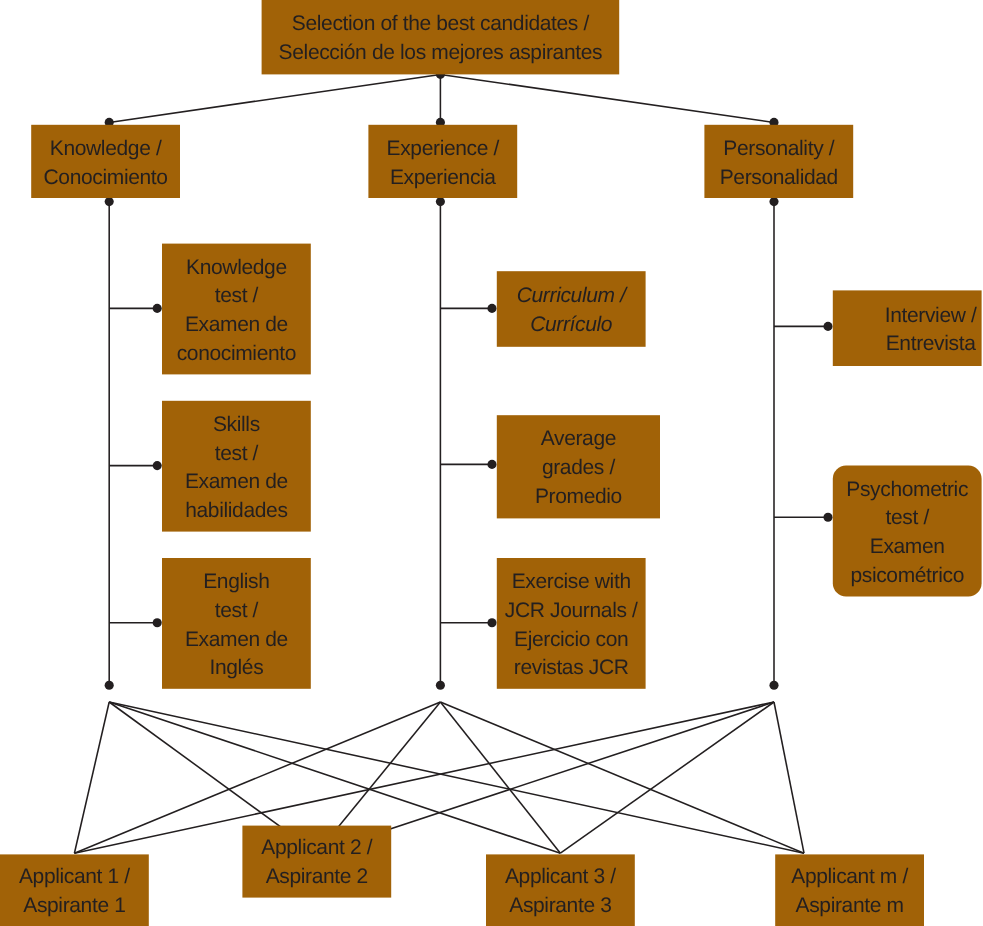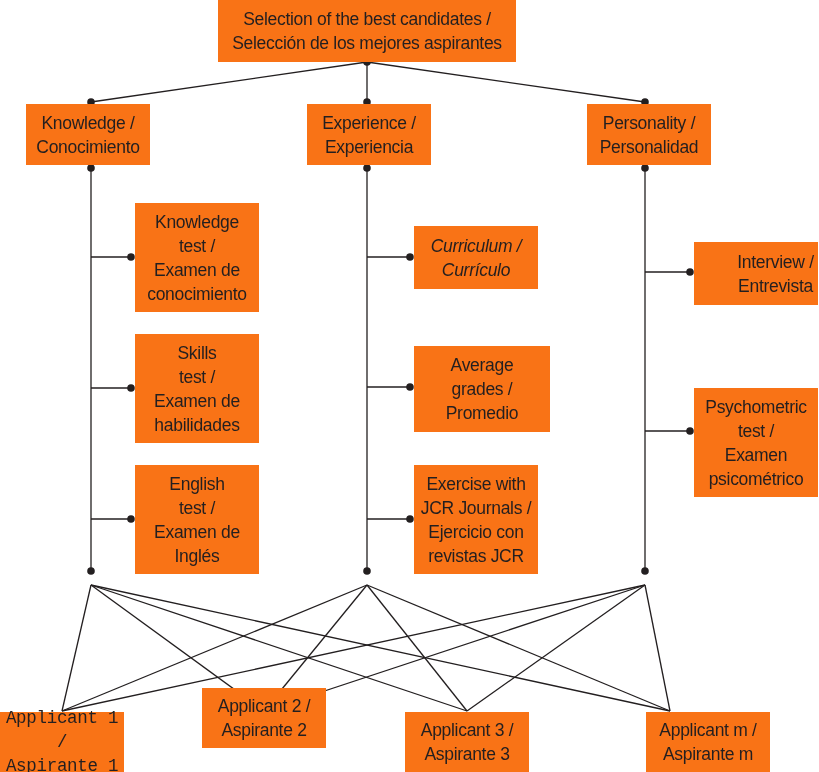--- a/index.html
+++ b/index.html
@@ -1,19 +1,19 @@
 <!DOCTYPE html>
 <html><head>
 <meta charset="utf-8">
 <style>
   html, body { margin: 0; padding: 0; background: #ffffff; }
   body { width: 819px; height: 772px; position: relative; overflow: hidden;
          font-family: "Liberation Sans", sans-serif; }
   #lines { position: absolute; left: 0; top: 0; width: 819px; height: 772px; }
-  .box { position: absolute; background: #f97316; color: #231f20;
+  .box { position: absolute; background: #a16207; color: #231f20;
          display: flex; align-items: center; justify-content: center;
          text-align: center; font-size: 17.5px; line-height: 24px;
          letter-spacing: -0.3px; white-space: pre-line; box-sizing: border-box; }
 </style>
 </head>
 <body>
 
 <svg id="lines">
     <line x1="367" y1="62" x2="91" y2="102" stroke="#231f20" stroke-width="1.3"></line>
     <circle cx="91" cy="102" r="3.8" fill="#231f20"></circle>
@@ -89,25 +89,25 @@
 <div class="box" style="left:414px; top:346px; width:136px; height:86px;">Average
 grades /
 Promedio</div>
 <div class="box" style="left:414px; top:465px; width:124px; height:109px;">Exercise with
 JCR Journals /
 Ejercicio con
 revistas JCR</div>
 
 <div class="box" style="left:694px; top:242px; width:124px; height:63px;padding-left:39px;">Interview /
 Entrevista</div>
-<div class="box" style="left:694px; top:388px; width:124px; height:109px;">Psychometric
+<div class="box" style="left:694px; top:388px; width:124px; height:109px;border-radius:11px;">Psychometric
 test /
 Examen
 psicométrico</div>
 
-<div class="box" style="left:0px; top:712px; width:124px; height:60px;font-family:Liberation Mono, monospace;">Applicant 1 /
+<div class="box" style="left:0px; top:712px; width:124px; height:60px;">Applicant 1 /
 Aspirante 1</div>
 <div class="box" style="left:202px; top:688px; width:124px; height:60px;">Applicant 2 /
 Aspirante 2</div>
 <div class="box" style="left:405px; top:712px; width:124px; height:60px;">Applicant 3 /
 Aspirante 3</div>
 <div class="box" style="left:608px; top:712px; width:124px; height:60px;margin-left:38px;">Applicant m /
 Aspirante m</div>
 
 </body></html>

